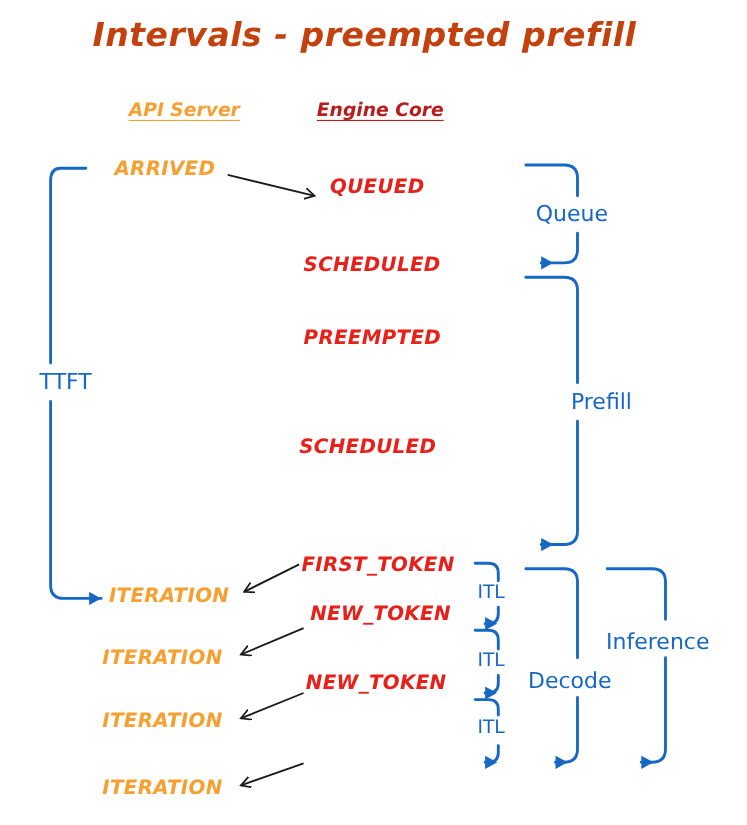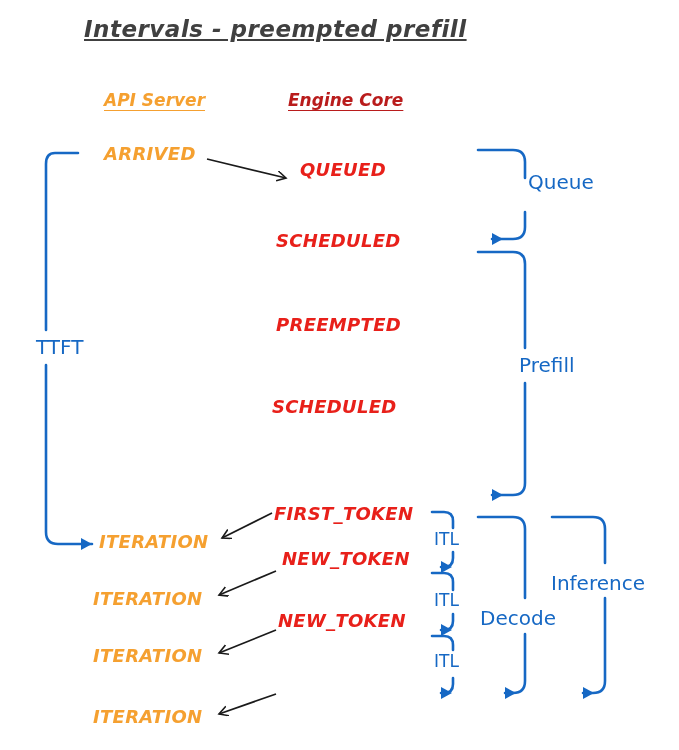--- a/index.html
+++ b/index.html
@@ -22,34 +22,33 @@
   .txt {
     position: absolute;
     white-space: nowrap;
     line-height: 1;
   }
   
   .title {
     font-family: "DejaVu Sans", sans-serif;
     font-style: italic;
     font-weight: bold;
-    font-size: 23px;
-    color: #404040;
+    font-size: 30px;
+    color: #c2410c;
     letter-spacing: 0.5px;
-    text-decoration: underline;
   }
   .col-head {
     font-family: "DejaVu Sans", sans-serif;
     font-style: italic;
     font-weight: bold;
     font-size: 17px;
     text-decoration: underline;
     text-underline-offset: 4px;
   }
-  .col-head.api { color: #F5A030; }
+  .col-head.api { color: #F5A030; margin-left: 13px; }
   .col-head.engine { color: #b91c1c; }
 
   .state {
     font-family: "DejaVu Sans", sans-serif;
     font-style: italic;
     font-weight: bold;
     font-size: 18px;
     letter-spacing: 0.3px;
   }
   .state.orange { color: #F5A030; text-align: center; }
@@ -154,34 +153,34 @@
   <div class="txt state orange" style="left:93px; top:590px;">ITERATION</div>
 
   <div class="txt state orange" style="left:93px; top:647px;">ITERATION</div>
 
   <div class="txt state orange" style="left:93px; top:708px;">ITERATION</div>
 
   <div class="txt state red" style="left:300px; top:161px;">QUEUED</div>
 
   <div class="txt state red" style="left:276px; top:232px;">SCHEDULED</div>
 
-  <div class="txt state red" style="left:276px; top:316px;">PREEMPTED</div>
+  <div class="txt state red" style="left:276px; top:299px;">PREEMPTED</div>
 
   <div class="txt state red" style="left:272px; top:398px;">SCHEDULED</div>
 
   <div class="txt state red" style="left:274px; top:505px;font-style:italic;">FIRST_TOKEN</div>
 
   <div class="txt state red" style="left:282px; top:550px;">NEW_TOKEN</div>
 
   <div class="txt state red" style="left:278px; top:612px;">NEW_TOKEN</div>
 
 
   <div class="txt blue-label" style="left:36px; top:337px;">TTFT</div>
 
-  <div class="txt blue-label" style="left:487px; top:172px;margin-left:41px;">Queue</div>
+  <div class="txt blue-label" style="left:487px; top:184px;">Queue</div>
 
   <div class="txt blue-label" style="left:519px; top:355px;">Prefill</div>
 
   <div class="txt blue-label" style="left:480px; top:608px;">Decode</div>
 
   <div class="txt blue-label" style="left:551px; top:573px;">Inference</div>
 
   <div class="txt blue-label small" style="left:434px; top:531px;">ITL</div>
 
   <div class="txt blue-label small" style="left:434px; top:592px;">ITL</div>

